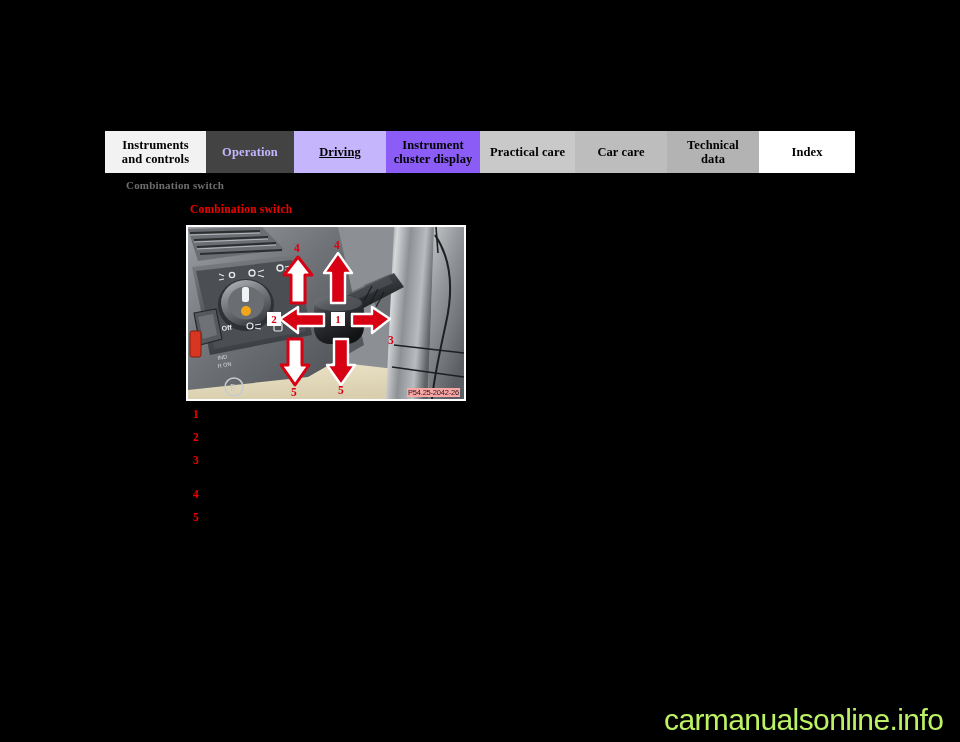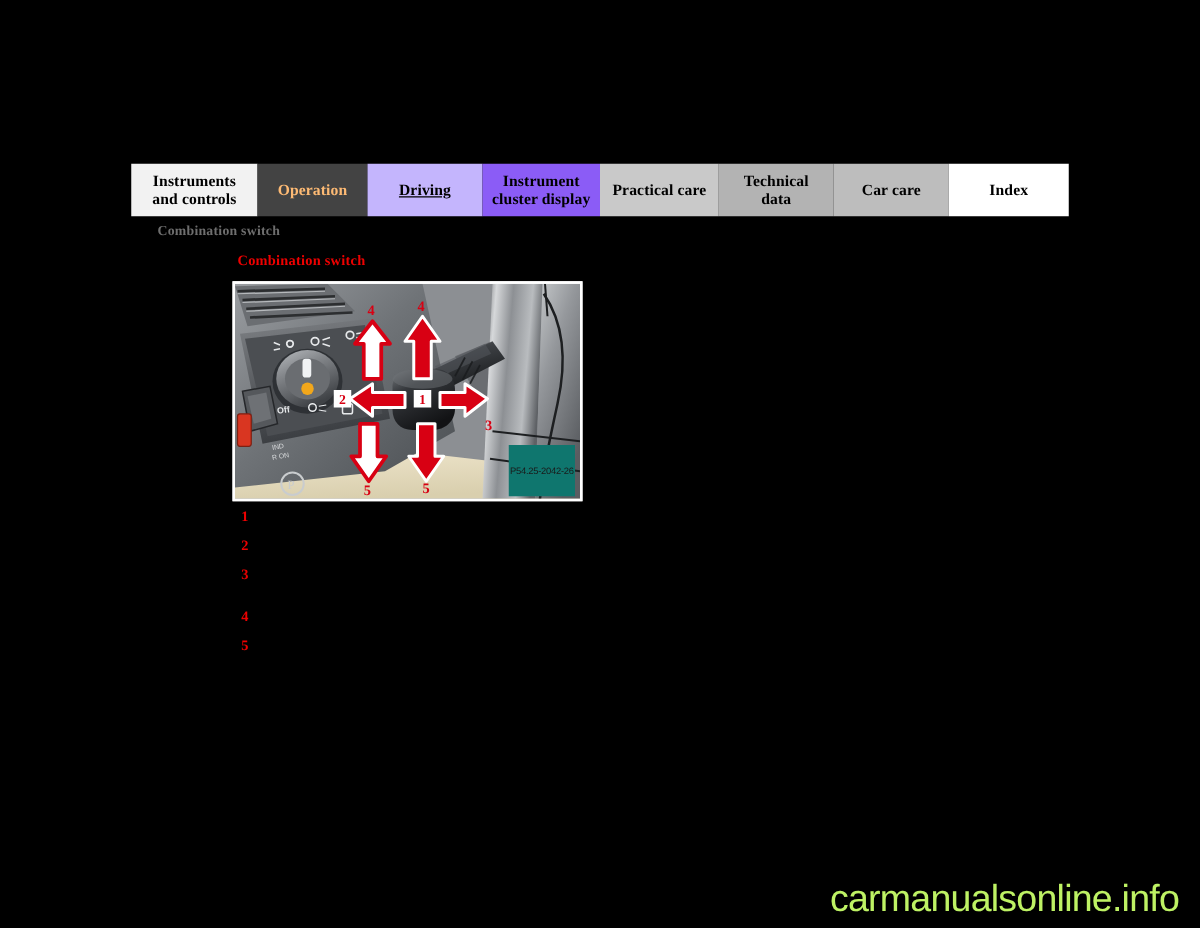--- a/index.html
+++ b/index.html
@@ -44,21 +44,21 @@
     font-size: 12.5px;
     line-height: 14px;
     color: #000000;
     box-sizing: border-box;
     padding: 0 3px;
     white-space: pre-line;
     letter-spacing: 0.1px;
   }
   .tab.active {
     background: #434343;
-    color: #fdba74;
+    color: #c4b5fd;
   }
 
   
   #heading-gray {
     position: absolute;
     left: 126px;
     top: 179px;
     font-family: "Liberation Serif", serif;
     font-weight: bold;
     font-size: 11px;
@@ -92,22 +92,22 @@
   }
   #figure svg { display: block; }
 
   #figcaption {
     position: absolute;
     right: 4px;
     bottom: 2px;
     font-family: "Liberation Sans", sans-serif;
     font-size: 7.5px;
     color: #1a1a1a;
-    background: #0f766e;
-    padding: 16px 1px;
+    background: #fca5a5;
+    padding: 0 1px;
     letter-spacing: -0.2px;
     text-align: right;
   }
 
   
   #legend {
     position: absolute;
     left: 193px;
     top: 408px;
     width: 250px;
@@ -161,26 +161,26 @@
     <div class="tab" style="background: #c4b5fd; width: 92px; flex: 0 0 92px; text-decoration: underline;">
       <span>Driving</span>
     </div>
     <div class="tab" style="background: #8b5cf6; width: 94px; flex: 0 0 94px;">
       <span>Instrument
 cluster display</span>
     </div>
     <div class="tab" style="background: rgb(201, 201, 201); width: 95px; flex: 0 0 95px;">
       <span>Practical care</span>
     </div>
+    <div class="tab" style="background: rgb(189, 189, 189); width: 92px; flex: 0 0 92px;">
+      <span>Car care</span>
+    </div>
     <div class="tab" style="background: rgb(179, 179, 179); width: 92px; flex: 0 0 92px;">
       <span>Technical
 data</span>
-    </div>
-    <div class="tab" style="background: rgb(189, 189, 189); width: 92px; flex: 0 0 92px;">
-      <span>Car care</span>
     </div>
     <div class="tab" style="background: #ffffff; width: 96px; flex: 0 0 96px;">
       <span>Index</span>
     </div>
   </div>
 
   <div id="heading-gray">Combination switch</div>
   <div id="heading-red">Combination switch</div>
 
   <div id="figure">

